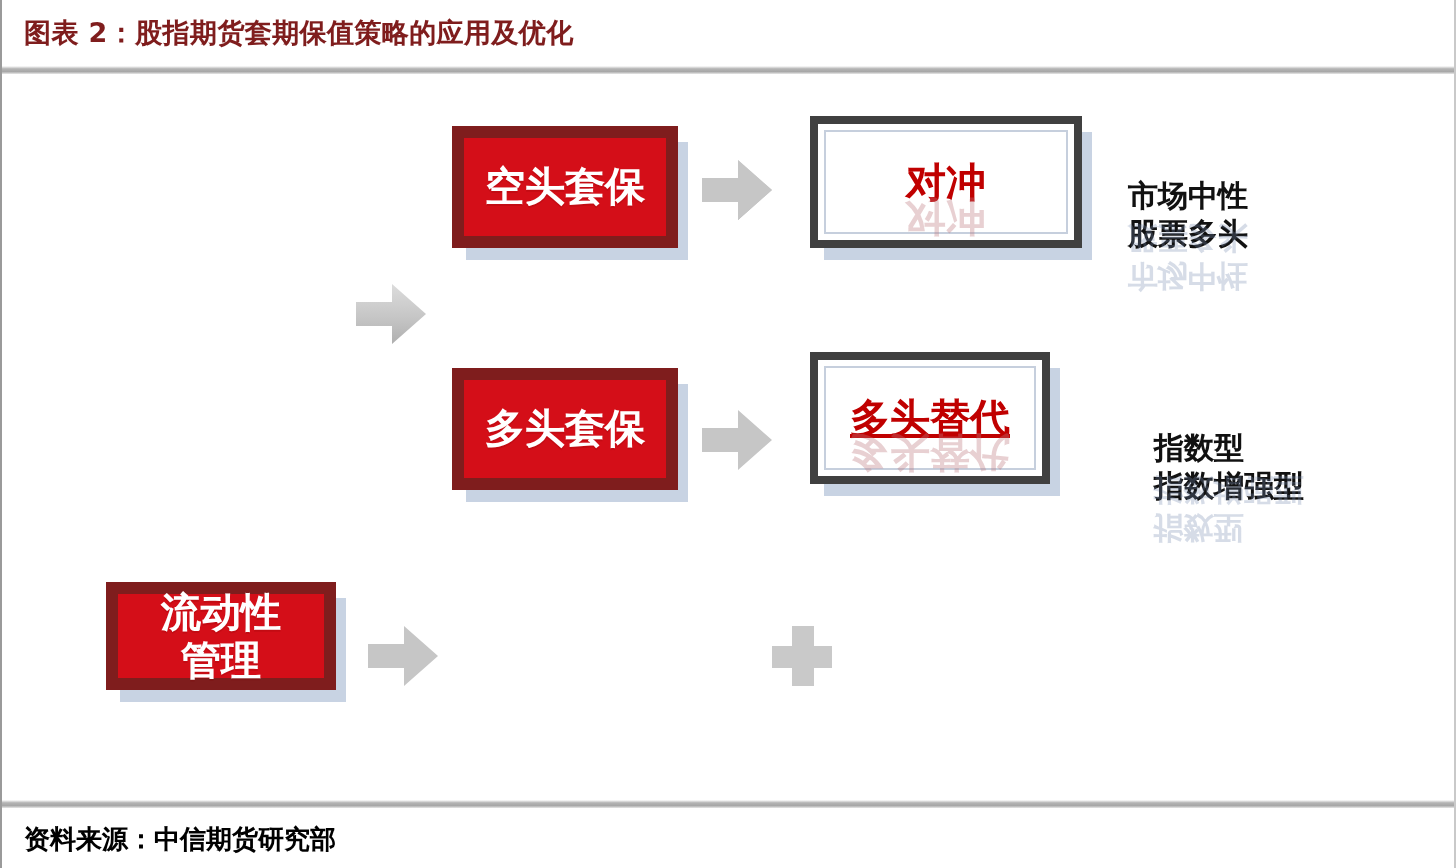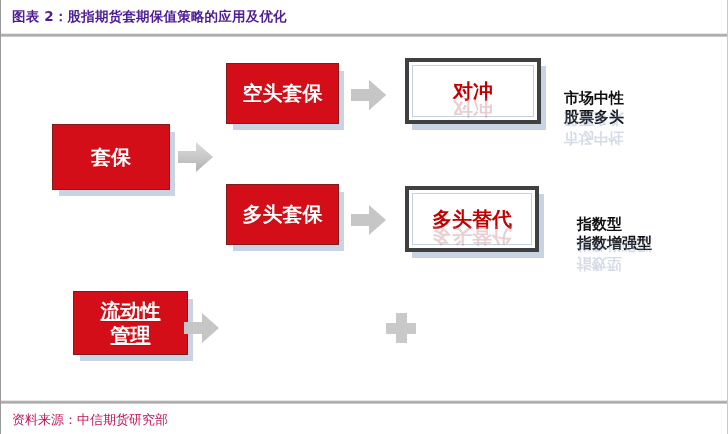--- a/index.html
+++ b/index.html
@@ -21,21 +21,21 @@
     border-right: 1px solid #c9c9c9;
   }
 
   
   #header-title {
     position: absolute;
     left: 11px;
     top: 8px;
     font-size: 13.5px;
     font-weight: 700;
-    color: #4c1d95;
+    color: #7f1d1d;
     letter-spacing: 0.2px;
     white-space: nowrap;
   }
   #header-rule {
     position: absolute;
     left: 0px;
     top: 33px;
     width: 728px;
     height: 4px;
     background: linear-gradient(to bottom, #ffffff 0%, #b4b4b4 35%, #a7a7a7 70%, #e8e8e8 100%);
@@ -48,22 +48,22 @@
     top: 400px;
     width: 728px;
     height: 4px;
     background: linear-gradient(to bottom, #ffffff 0%, #b4b4b4 35%, #a7a7a7 70%, #e8e8e8 100%);
   }
   #footer-text {
     position: absolute;
     left: 11px;
     top: 411px;
     font-size: 13px;
-    font-weight: 400;
-    color: #be185d;
+    font-weight: 700;
+    color: #000000;
     white-space: nowrap;
   }
 
   
   .node {
     position: absolute;
     box-sizing: border-box;
     display: flex;
     align-items: center;
     justify-content: center;
@@ -73,21 +73,21 @@
   }
   .node .label {
     display: block;
     white-space: pre-line;
   }
 
   
   .node.solid {
     background: #D40E18;
     color: #ffffff;
-    border: 1px solid #7f1d1d;
+    border: 6px solid #7f1d1d;
     box-shadow: 6px 7px 0px -1px rgba(197, 209, 226, 0.95);
     font-size: 20px;
     text-shadow: 0 1px 0 rgba(120,0,0,0.18);
   }
 
   
   .node.outline {
     background: #ffffff;
     color: #C00000;
     border: 4px solid #404040;
@@ -162,23 +162,20 @@
   }
 </style>
 </head>
 <body>
 
 <div id="page">
 
   <div id="header-title">图表 2：股指期货套期保值策略的应用及优化</div>
   <div id="header-rule"></div>
 
-  <div class="node solid" style="left:51px; top:124px; width:118px; height:66px;">
-    <span class="label">套保</span>
-  </div>
 
   <div class="arrow" style="left:176px; top:140px;">
     <svg width="38" height="34" viewBox="0 0 38 34">
       <defs>
         <linearGradient id="agr1" x1="0" y1="0" x2="0" y2="1">
           <stop offset="0%" stop-color="#DCDCDC"></stop>
           <stop offset="55%" stop-color="#C6C6C6"></stop>
           <stop offset="100%" stop-color="#AFAFAF"></stop>
         </linearGradient>
       </defs>
@@ -213,34 +210,34 @@
   <div class="node solid" style="left:225px; top:184px; width:113px; height:61px;">
     <span class="label">多头套保</span>
   </div>
 
   <div class="arrow" style="left:349px; top:203px;">
     <svg width="38" height="34" viewBox="0 0 38 34">
       <path d="M1,11 L19,11 L19,2 L36,17 L19,32 L19,23 L1,23 Z" fill="#C6C6C6"></path>
     </svg>
   </div>
 
-  <div class="node outline" style="left:404px; top:186px; width:134px; height:66px;">
+  <div class="node outline" style="left:404px; top:176px; width:120px; height:66px;text-decoration:underline;">
     <span class="inner-frame"></span>
     <span class="label">多头替代</span>
     <span class="reflect" style="top:58%; font-size:20px; color:rgba(190,120,125,0.35);">多头替代</span>
   </div>
 
   <div class="text-label" style="left:576px; top:196px;">
     <span>指数型
 指数增强型</span>
     <span class="reflect-text">指数型
 指数增强型</span>
   </div>
 
-  <div class="node solid" style="left:72px; top:291px; width:115px; height:64px;text-decoration:underline;">
+  <div class="node solid" style="left:52px; top:291px; width:115px; height:54px;">
     <span class="label">流动性
 管理</span>
   </div>
 
   <div class="arrow" style="left:182px; top:311px;">
     <svg width="38" height="34" viewBox="0 0 38 34">
       <path d="M1,11 L19,11 L19,2 L36,17 L19,32 L19,23 L1,23 Z" fill="#C6C6C6"></path>
     </svg>
   </div>
 

